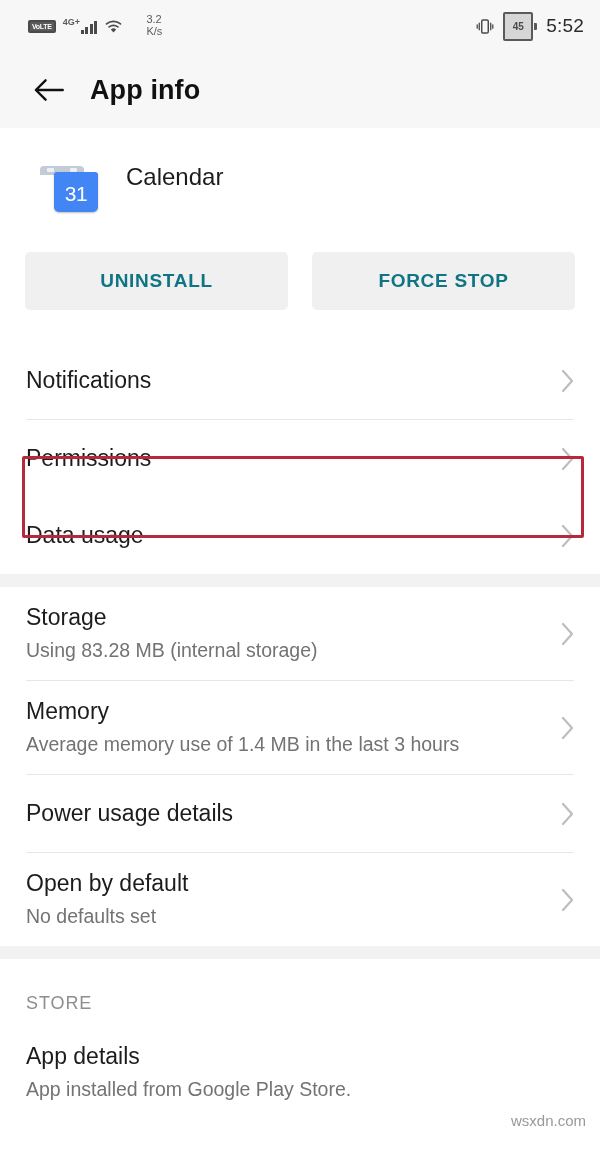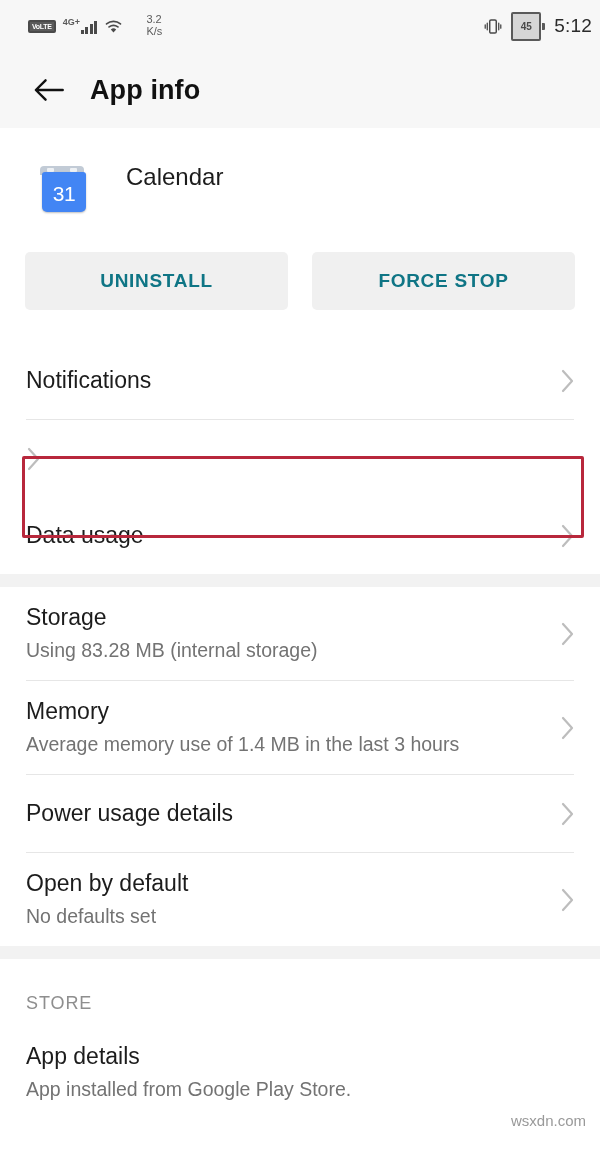--- a/index.html
+++ b/index.html
@@ -13,21 +13,21 @@
     overflow:hidden;
   }
 
   
   .statusbar{
     height:52px;
     background:#f7f7f7;
     display:flex;
     align-items:center;
     justify-content:space-between;
-    padding:0 8px 0 28px;
+    padding:0 16px 0 28px;
   }
   .sb-left{ display:flex; align-items:center; gap:7px; }
   .sb-right{ display:flex; align-items:center; gap:9px; }
 
   .volte-badge{
     border:2px solid #4a4a4a;
     border-radius:2px;
     font-size:7px;
     font-weight:bold;
     letter-spacing:-0.3px;
@@ -104,21 +104,21 @@
     position:absolute;top:0;left:2px;width:44px;height:9px;
     background:#c2cbd6;border-radius:4px 4px 0 0;
   }
   .cal-top:before,.cal-top:after{
     content:"";position:absolute;top:2px;width:7px;height:4px;
     background:#eef1f4;border-radius:1px;
   }
   .cal-top:before{ left:7px; }
   .cal-top:after{ right:7px; }
   .cal-body{
-    position:absolute;top:6px;left:4px;width:44px;height:40px;
+    position:absolute;top:6px;left:16px;width:44px;height:40px;
     background:#4285f4;border-radius:3px 3px 5px 5px;
     display:flex;align-items:center;justify-content:center;
     box-shadow:0 1px 2px rgba(0,0,0,.25);
   }
   .cal-num{
     color:#ffffff;font-size:21px;font-weight:normal;letter-spacing:-0.5px;
     line-height:1;padding-top:3px;
   }
   .app-meta{ margin-left:40px; padding-top:2px;}
   .app-name{ font-size:24px; color:#1c1c1c; line-height:1.25;}
@@ -225,21 +225,21 @@
     <span class="vibrate-ico">
       <svg viewBox="0 0 22 20" width="18" height="19">
         <rect x="7" y="2" width="8" height="16" rx="1.6" stroke="#4a4a4a" stroke-width="1.8" fill="none"></rect>
         <path d="M4 6 v8 M1.5 8 v4 M18 6 v8 M20.5 8 v4" stroke="#4a4a4a" stroke-width="1.6" stroke-linecap="round"></path>
       </svg>
     </span>
     <span class="battery">
       <span class="batt-body">45</span>
       <span class="batt-tip"></span>
     </span>
-    <span class="clock">5:12</span>
+    <span class="clock">5:52</span>
   </div>
 </div>
 
 <div class="appbar">
   <span class="back-arrow">
     <svg viewBox="0 0 28 24" width="32" height="28">
       <path d="M26 12 H3 M11 3.5 L2.5 12 L11 20.5" stroke="#111" stroke-width="2.1" fill="none" stroke-linecap="round" stroke-linejoin="round"></path>
     </svg>
   </span>
   <span class="appbar-title">App info</span>
@@ -268,20 +268,23 @@
       <span class="row-title">Notifications</span>
     </span>
     <span class="chev">
       <svg viewBox="0 0 16 28" width="16" height="28">
           <path d="M3 4 L12 14 L3 24" stroke="#bdbdbd" stroke-width="2.2" fill="none" stroke-linecap="round" stroke-linejoin="round"></path>
         </svg>
     </span>
   </div>
   <div class="divider"></div>
   <div class="row">
+    <span class="row-texts">
+      <span class="row-title">Permissions</span>
+    </span>
     <span class="chev">
       <svg viewBox="0 0 16 28" width="16" height="28">
           <path d="M3 4 L12 14 L3 24" stroke="#bdbdbd" stroke-width="2.2" fill="none" stroke-linecap="round" stroke-linejoin="round"></path>
         </svg>
     </span>
   </div>
   <div class="row">
     <span class="row-texts">
       <span class="row-title">Data usage</span>
     </span>

